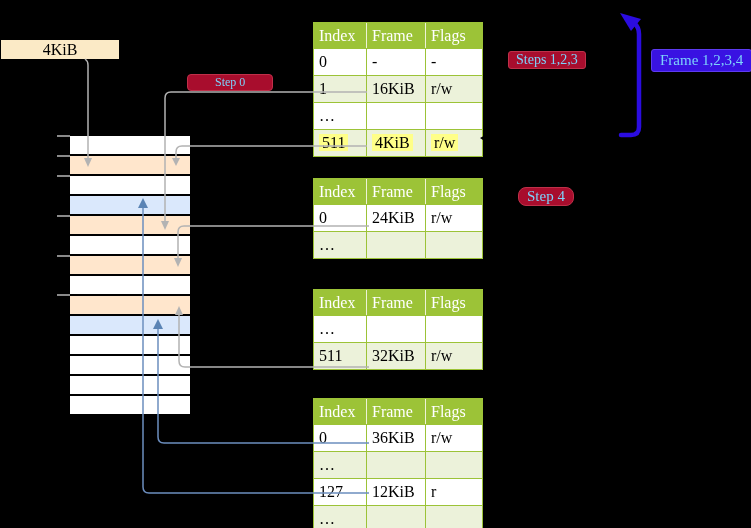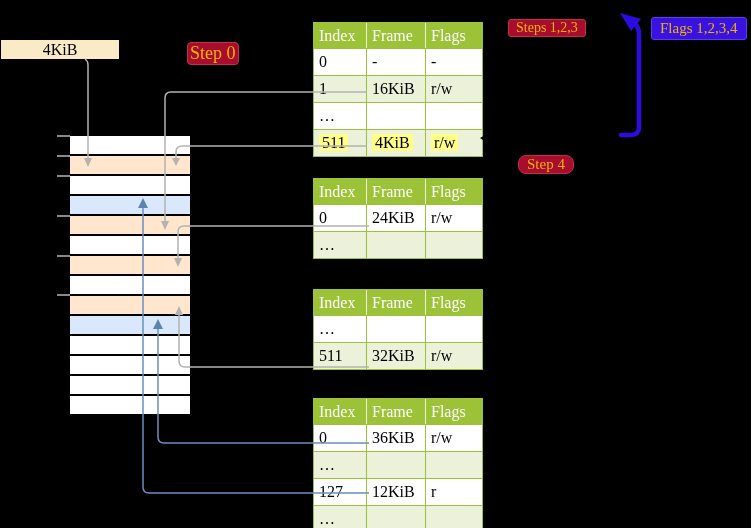--- a/index.html
+++ b/index.html
@@ -12,26 +12,26 @@
 
   
   .frame-box{
     left:1px;top:40px;width:118px;height:19px;
     background:#fbeac6;color:#000;font-size:16px;
     text-align:center;line-height:19px;
   }
 
   
   .badge{
-    color:#eab308;white-space:nowrap;border-radius:4px;
-    line-height:normal;z-index:5;
+    color:#7dd3fc;white-space:nowrap;border-radius:4px;
+    line-height:normal;z-index:5;margin-top:32px;
   }
   .badge.red{background:#a80d2d;border:1px solid #bf3049}
   .badge.blue{background:#3912e2;border:1px solid #5d3bf0}
-  #step0   {left:187px;top:42px;font-size:18px;padding:0 2px}
+  #step0   {left:187px;top:42px;font-size:12px;padding:0 27px}
   #steps123{left:508px;top:19px;font-size:14px;padding:0 7px;border-radius:3px}
   #steps1234{left:651px;top:17px;font-size:15px;padding:2px 8px;border-radius:3px}
   #step4   {left:518px;top:155px;font-size:15px;padding:0 8px;border-radius:8px}
 
   
   .memcol{left:70px;top:136px;width:120px}
   .mrow{height:18px;margin-bottom:2px;background:#fff}
   .mrow[data-fill="peach"]{background:#ffe6cc}
   .mrow[data-fill="blue"]{background:#dae8fc}
   .mrow[data-fill="white"]{background:#ffffff}
@@ -61,21 +61,21 @@
   
   #overlay{position:absolute;left:0;top:0;z-index:10;pointer-events:none}
 </style>
 </head>
 <body>
 
 <div class="abs frame-box">4KiB</div>
 
 <div class="abs badge red" id="step0">Step 0</div>
 <div class="abs badge red" id="steps123">Steps 1,2,3</div>
-<div class="abs badge blue" id="steps1234">Flags 1,2,3,4</div>
+<div class="abs badge blue" id="steps1234">Frame 1,2,3,4</div>
 <div class="abs badge red" id="step4">Step 4</div>
 
 <div class="abs memcol">
   <div class="mrow" data-fill="white"></div>
   <div class="mrow" data-fill="peach"></div>
   <div class="mrow" data-fill="white"></div>
   <div class="mrow" data-fill="blue"></div>
   <div class="mrow" data-fill="peach"></div>
   <div class="mrow" data-fill="white"></div>
   <div class="mrow" data-fill="peach"></div>

